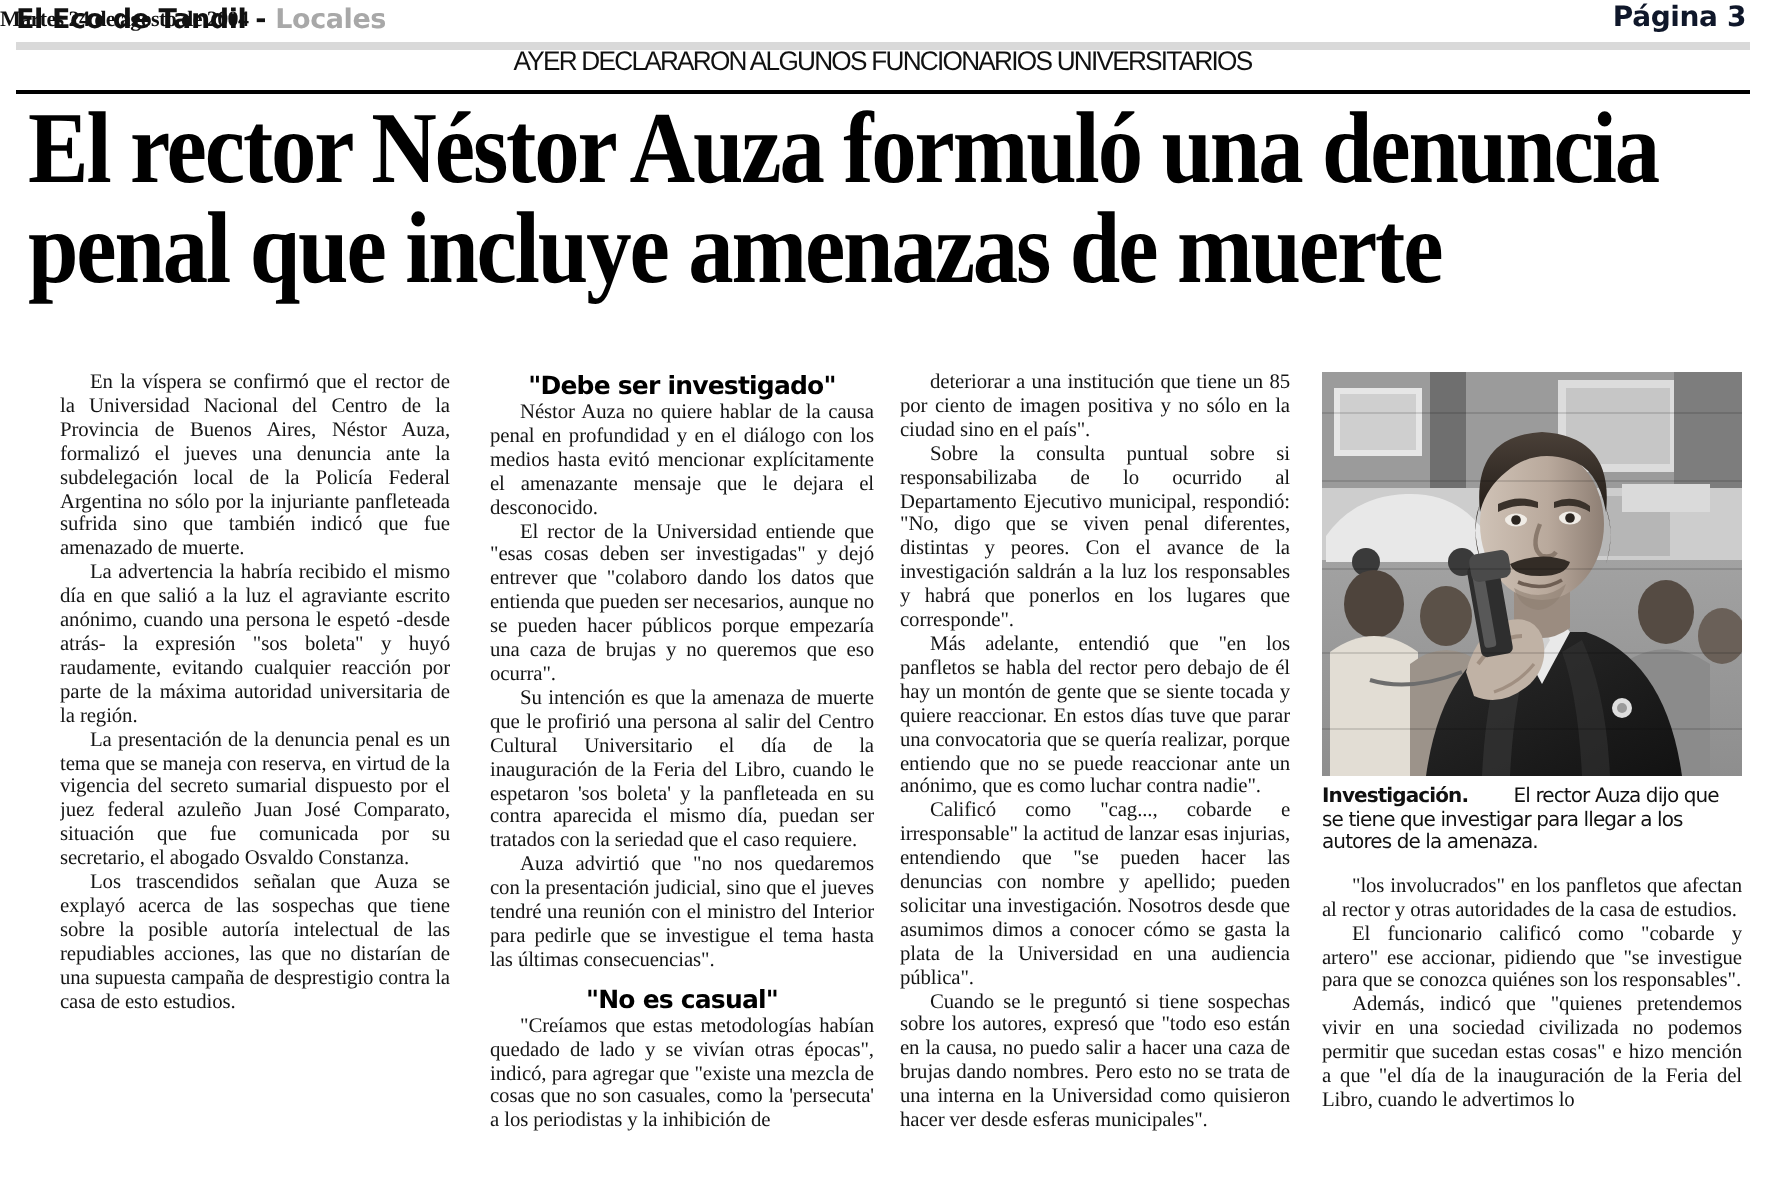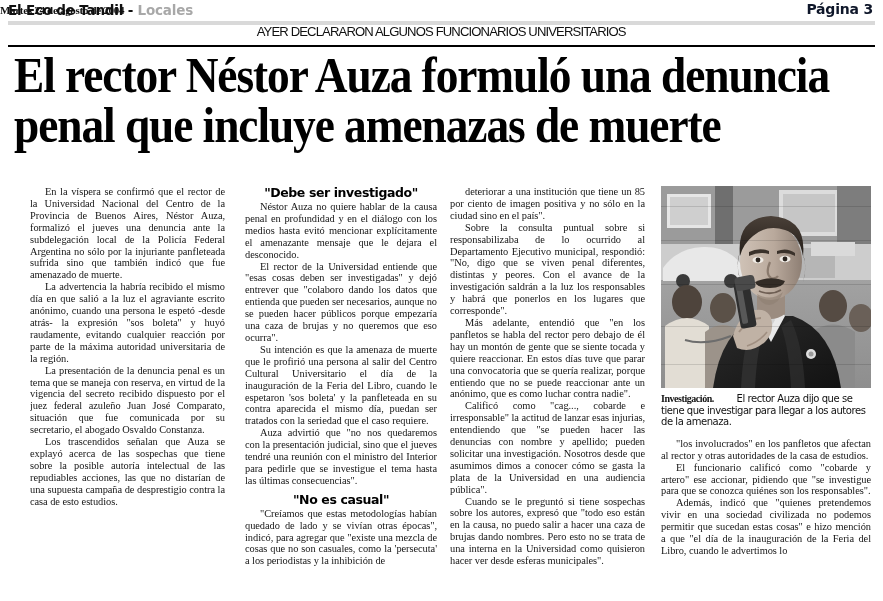--- a/index.html
+++ b/index.html
@@ -157,21 +157,21 @@
 
   .caption {
     margin-top: 5px;
     font-family: "DejaVu Sans", sans-serif;
     font-size: 10px;
     line-height: 11.6px;
     letter-spacing: -0.45px;
     color: #111111;
     text-align: left;
   }
-  .caption b { font-weight: bold; font-family: Liberation Serif, serif; }
+  .caption b { font-weight: bold; }
   .caption-body { font-weight: normal; margin-left: 20px; }
 
   .col4 .body-text { margin-top: 10px; }
 </style>
 </head>
 <body>
 
 <div class="masthead">
   <div class="mast-left">
     <span class="mast-paper">El Eco de Tandil</span><span class="mast-dash"> - </span><span class="mast-section">Locales</span>
@@ -190,21 +190,21 @@
   <span class="hl-line">El rector Néstor Auza formuló una denuncia</span>
   <span class="hl-line">penal que incluye amenazas de muerte</span>
 </h1>
 
 <div class="article">
 
   <div class="col col1">
     <div class="body-text">
       <p>En la víspera se confirmó que el rector de la Universidad Nacional del Centro de la Provincia de Buenos Aires, Néstor Auza, formalizó el jueves una denuncia ante la subdelegación local de la Policía Federal Argentina no sólo por la injuriante panfleteada sufrida sino que también indicó que fue amenazado de muerte.</p>
       <p>La advertencia la habría recibido el mismo día en que salió a la luz el agraviante escrito anónimo, cuando una persona le espetó -desde atrás- la expresión "sos boleta" y huyó raudamente, evitando cualquier reacción por parte de la máxima autoridad universitaria de la región.</p>
-      <p>La presentación de la denuncia penal es un tema que se maneja con reserva, en virtud de la vigencia del secreto recibido dispuesto por el juez federal azuleño Juan José Comparato, situación que fue comunicada por su secretario, el abogado Osvaldo Constanza.</p>
+      <p>La presentación de la denuncia penal es un tema que se maneja con reserva, en virtud de la vigencia del secreto sumarial dispuesto por el juez federal azuleño Juan José Comparato, situación que fue comunicada por su secretario, el abogado Osvaldo Constanza.</p>
       <p>Los trascendidos señalan que Auza se explayó acerca de las sospechas que tiene sobre la posible autoría intelectual de las repudiables acciones, las que no distarían de una supuesta campaña de desprestigio contra la casa de esto estudios.</p>
     </div>
   </div>
 
   <div class="col col2">
     <div class="subhead first">"Debe ser investigado"</div>
     <div class="body-text">
       <p>Néstor Auza no quiere hablar de la causa penal en profundidad y en el diálogo con los medios hasta evitó mencionar explícitamente el amenazante mensaje que le dejara el desconocido.</p>
       <p>El rector de la Universidad entiende que "esas cosas deben ser investigadas" y dejó entrever que "colaboro dando los datos que entienda que pueden ser necesarios, aunque no se pueden hacer públicos porque empezaría una caza de brujas y no queremos que eso ocurra".</p>
       <p>Su intención es que la amenaza de muerte que le profirió una persona al salir del Centro Cultural Universitario el día de la inauguración de la Feria del Libro, cuando le espetaron 'sos boleta' y la panfleteada en su contra aparecida el mismo día, puedan ser tratados con la seriedad que el caso requiere.</p>

